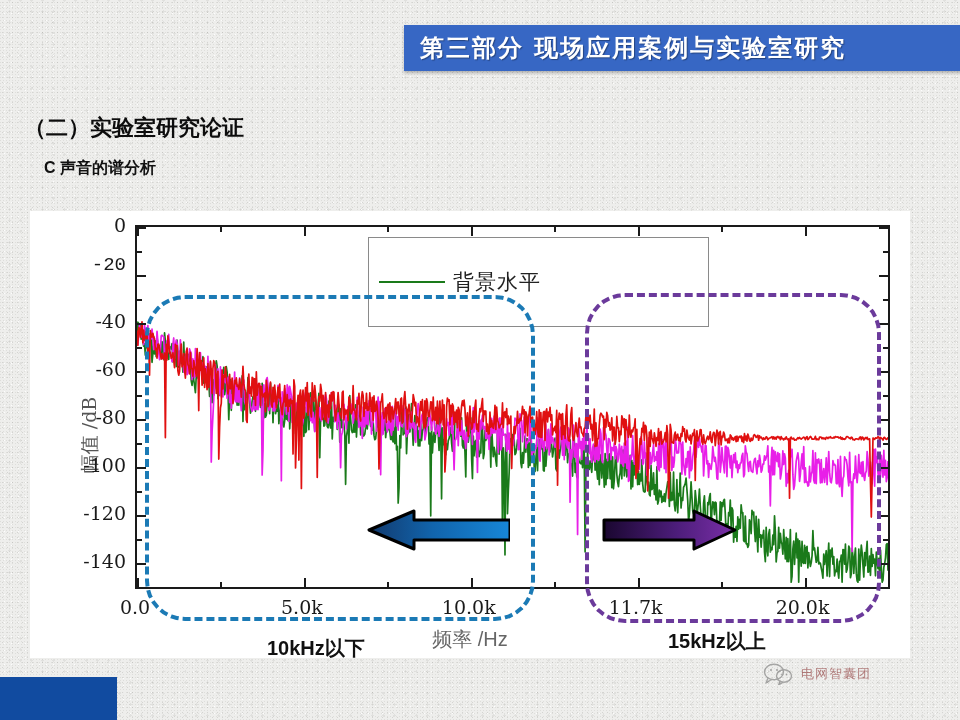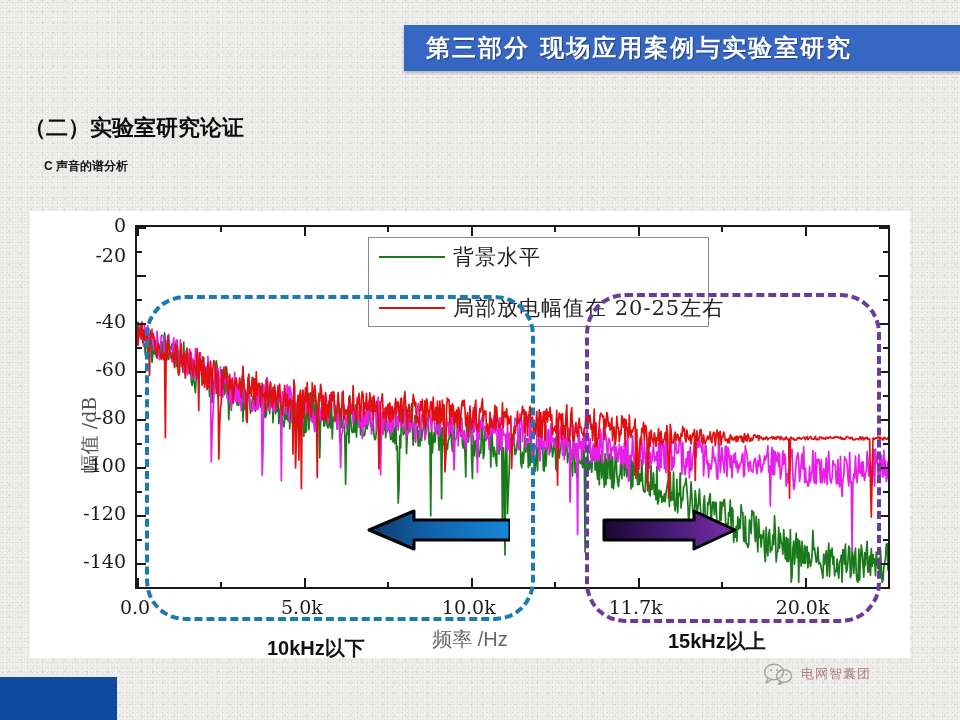--- a/index.html
+++ b/index.html
@@ -23,32 +23,32 @@
   
   #header-bar{
     position:absolute;left:404px;top:25px;width:566px;height:46px;
     background:#3767c4;
     box-shadow:0 2px 3px rgba(0,0,0,.25);
     display:flex;align-items:center;
   }
   #header-title{
     color:#ffffff;font-size:24px;font-weight:bold;
     font-family:"DejaVu Serif",serif;
-    letter-spacing:2px;padding-left:22px;white-space:nowrap;
+    letter-spacing:2px;padding-left:16px;white-space:nowrap;
     text-shadow:1px 1px 1px rgba(0,0,0,.35);
   }
   
   #section-title{
     position:absolute;left:24px;top:113px;
     font-size:22px;font-weight:bold;color:#0d0d0d;
     letter-spacing:0px;white-space:nowrap;
   }
   #sub-title{
     position:absolute;left:44px;top:158px;
-    font-size:12px;font-weight:bold;color:#111;white-space:nowrap;
+    font-size:16px;font-weight:bold;color:#111;white-space:nowrap;
   }
   
   #chart-panel{
     position:absolute;left:30px;top:211px;width:880px;height:447px;
     background:#ffffff;
   }
   
   #plot-frame{
     position:absolute;left:105px;top:14px;width:755px;height:364px;
     border:2px solid #1a1a1a;border-right-width:2px;
@@ -154,44 +154,40 @@
   <div id="plot-frame">
     <svg id="plot-svg" width="751" height="360" viewBox="0 0 751 360" preserveAspectRatio="none">
         <path d="M0.00 114.81 L0.83 95.22 L1.67 96.47 L2.50 100.90 L3.34 98.02 L4.17 112.10 L5.01 103.70 L5.84 113.11 L6.68 119.03 L7.51 117.00 L8.34 128.25 L9.18 105.08 L10.01 120.72 L10.85 117.04 L11.68 107.29 L12.52 107.92 L13.35 107.49 L14.19 110.64 L15.02 135.32 L15.85 126.73 L16.69 109.79 L17.52 126.94 L18.36 113.82 L19.19 129.72 L20.03 110.14 L20.86 117.32 L21.70 122.71 L22.53 118.67 L23.36 118.99 L24.20 128.47 L25.03 114.52 L25.87 121.00 L26.70 132.69 L27.54 105.93 L28.37 114.40 L29.21 129.66 L30.04 125.16 L30.87 126.67 L31.71 132.47 L32.54 122.33 L33.38 119.96 L34.21 121.96 L35.05 116.62 L35.88 134.89 L36.72 117.28 L37.55 132.18 L38.38 118.40 L39.22 139.54 L40.05 113.18 L40.89 126.37 L41.72 140.13 L42.56 124.14 L43.39 130.03 L44.23 136.32 L45.06 130.74 L45.89 145.12 L46.73 115.19 L47.56 137.21 L48.40 135.76 L49.23 127.24 L50.07 131.78 L50.90 130.10 L51.74 127.35 L52.57 133.85 L53.40 131.70 L54.24 153.80 L55.07 158.35 L55.91 144.31 L56.74 152.84 L57.58 158.70 L58.41 165.67 L59.25 149.04 L60.08 151.03 L60.91 135.17 L61.75 142.05 L62.58 133.72 L63.42 140.15 L64.25 138.53 L65.09 140.42 L65.92 129.70 L66.76 156.21 L67.59 156.15 L68.42 153.05 L69.26 139.91 L70.09 152.91 L70.93 157.26 L71.76 154.02 L72.60 169.48 L73.43 159.39 L74.27 141.85 L75.10 175.67 L75.93 152.69 L76.77 168.16 L77.60 159.24 L78.44 141.95 L79.27 133.73 L80.11 138.89 L80.94 171.74 L81.78 155.74 L82.61 168.41 L83.44 155.44 L84.28 156.46 L85.11 157.12 L85.95 147.30 L86.78 140.28 L87.62 167.62 L88.45 161.55 L89.29 139.64 L90.12 145.14 L90.95 162.73 L91.79 192.69 L92.62 166.92 L93.46 152.51 L94.29 183.30 L95.13 155.16 L95.96 161.62 L96.80 161.56 L97.63 157.77 L98.46 162.30 L99.30 164.92 L100.13 178.20 L100.97 165.93 L101.80 178.10 L102.64 156.59 L103.47 161.51 L104.31 174.82 L105.14 148.75 L105.97 194.39 L106.81 158.98 L107.64 182.77 L108.48 165.44 L109.31 172.38 L110.15 173.72 L110.98 150.58 L111.82 164.33 L112.65 175.16 L113.48 186.09 L114.32 183.14 L115.15 174.17 L115.99 169.62 L116.82 173.34 L117.66 151.82 L118.49 184.31 L119.33 168.97 L120.16 159.20 L120.99 166.42 L121.83 167.81 L122.66 171.85 L123.50 180.37 L124.33 178.71 L125.17 156.47 L126.00 173.21 L126.84 190.86 L127.67 176.61 L128.50 190.14 L129.34 188.01 L130.17 176.52 L131.01 170.98 L131.84 161.45 L132.68 186.73 L133.51 156.11 L134.35 175.53 L135.18 167.90 L136.01 195.76 L136.85 167.73 L137.68 163.00 L138.52 186.77 L139.35 182.29 L140.19 184.27 L141.02 163.59 L141.86 196.76 L142.69 186.76 L143.52 181.14 L144.36 176.51 L145.19 184.20 L146.03 198.14 L146.86 199.87 L147.70 193.30 L148.53 172.18 L149.37 192.28 L150.20 176.13 L151.03 193.65 L151.87 161.52 L152.70 201.83 L153.54 185.43 L154.37 169.28 L155.21 185.00 L156.04 199.49 L156.88 179.52 L157.71 185.88 L158.54 206.74 L159.38 195.56 L160.21 178.86 L161.05 177.39 L161.88 188.55 L162.72 198.96 L163.55 196.11 L164.39 186.44 L165.22 191.76 L166.05 183.52 L166.89 209.35 L167.72 179.99 L168.56 205.56 L169.39 203.77 L170.23 175.10 L171.06 176.78 L171.90 202.61 L172.73 179.15 L173.56 165.84 L174.40 178.35 L175.23 190.58 L176.07 164.87 L176.90 187.27 L177.74 204.26 L178.57 173.02 L179.41 187.03 L180.24 203.27 L181.07 179.21 L181.91 166.32 L182.74 230.68 L183.58 192.33 L184.41 193.15 L185.25 173.11 L186.08 180.42 L186.92 199.12 L187.75 198.32 L188.58 184.31 L189.42 190.06 L190.25 199.59 L191.09 200.84 L191.92 174.04 L192.76 197.61 L193.59 200.95 L194.43 169.14 L195.26 211.88 L196.09 190.31 L196.93 194.09 L197.76 188.17 L198.60 182.47 L199.43 189.98 L200.27 202.44 L201.10 181.77 L201.94 178.06 L202.77 215.27 L203.60 181.95 L204.44 199.71 L205.27 200.98 L206.11 192.87 L206.94 197.48 L207.78 206.58 L208.61 257.36 L209.45 209.39 L210.28 203.94 L211.11 192.36 L211.95 216.21 L212.78 168.49 L213.62 190.77 L214.45 202.96 L215.29 205.52 L216.12 205.26 L216.96 189.40 L217.79 205.27 L218.62 177.95 L219.46 210.04 L220.29 193.46 L221.13 190.52 L221.96 187.89 L222.80 182.51 L223.63 207.87 L224.47 201.50 L225.30 192.49 L226.13 209.07 L226.97 208.69 L227.80 207.19 L228.64 200.16 L229.47 189.40 L230.31 202.00 L231.14 185.98 L231.98 184.45 L232.81 191.47 L233.64 199.29 L234.48 195.86 L235.31 203.07 L236.15 194.73 L236.98 208.15 L237.82 212.75 L238.65 211.76 L239.49 203.23 L240.32 191.49 L241.15 200.02 L241.99 179.24 L242.82 198.50 L243.66 194.36 L244.49 208.40 L245.33 201.78 L246.16 191.47 L247.00 202.87 L247.83 188.83 L248.66 210.55 L249.50 201.13 L250.33 202.11 L251.17 198.12 L252.00 202.77 L252.84 204.31 L253.67 212.33 L254.51 199.12 L255.34 212.91 L256.17 214.96 L257.01 201.12 L257.84 216.60 L258.68 185.59 L259.51 222.91 L260.35 219.37 L261.18 276.06 L262.02 260.52 L262.85 208.57 L263.68 220.87 L264.52 186.34 L265.35 183.52 L266.19 207.90 L267.02 206.62 L267.86 206.00 L268.69 179.90 L269.53 226.60 L270.36 205.88 L271.19 191.34 L272.03 187.44 L272.86 205.03 L273.70 195.17 L274.53 176.52 L275.37 200.78 L276.20 218.33 L277.04 200.12 L277.87 188.60 L278.70 192.80 L279.54 201.79 L280.37 199.47 L281.21 218.90 L282.04 203.93 L282.88 219.03 L283.71 196.83 L284.55 213.58 L285.38 204.13 L286.21 202.02 L287.05 185.94 L287.88 200.96 L288.72 205.56 L289.55 193.80 L290.39 190.89 L291.22 190.79 L292.06 217.03 L292.89 206.07 L293.72 288.80 L294.56 199.80 L295.39 225.92 L296.23 211.94 L297.06 205.38 L297.90 215.43 L298.73 205.03 L299.57 196.47 L300.40 205.85 L301.23 207.23 L302.07 223.52 L302.90 189.96 L303.74 202.53 L304.57 271.85 L305.41 200.84 L306.24 217.65 L307.08 212.99 L307.91 228.61 L308.74 227.90 L309.58 216.87 L310.41 222.69 L311.25 213.66 L312.08 211.55 L312.92 206.20 L313.75 200.50 L314.59 216.08 L315.42 224.13 L316.25 204.58 L317.09 217.13 L317.92 191.19 L318.76 189.28 L319.59 192.52 L320.43 198.04 L321.26 197.05 L322.10 196.45 L322.93 198.51 L323.76 209.19 L324.60 190.85 L325.43 218.20 L326.27 220.96 L327.10 212.98 L327.94 224.47 L328.77 249.97 L329.61 198.10 L330.44 196.14 L331.27 215.06 L332.11 208.37 L332.94 198.85 L333.78 190.91 L334.61 231.54 L335.45 251.54 L336.28 209.15 L337.12 228.80 L337.95 215.09 L338.78 213.50 L339.62 230.10 L340.45 223.78 L341.29 213.60 L342.12 229.69 L342.96 224.28 L343.79 225.97 L344.63 192.25 L345.46 198.82 L346.29 231.59 L347.13 226.81 L347.96 203.26 L348.80 213.40 L349.63 210.61 L350.47 207.91 L351.30 210.73 L352.14 214.79 L352.97 208.52 L353.80 240.19 L354.64 196.86 L355.47 216.89 L356.31 229.69 L357.14 220.36 L357.98 225.40 L358.81 233.26 L359.65 239.13 L360.48 204.07 L361.31 205.63 L362.15 227.21 L362.98 199.98 L363.82 203.95 L364.65 202.05 L365.49 307.34 L366.32 220.77 L367.16 240.60 L367.99 327.80 L368.82 207.24 L369.66 215.30 L370.49 286.67 L371.33 263.87 L372.16 245.34 L373.00 216.23 L373.83 211.66 L374.67 214.13 L375.50 207.69 L376.33 209.77 L377.17 213.48 L378.00 227.63 L378.84 225.99 L379.67 220.88 L380.51 212.95 L381.34 215.37 L382.18 221.76 L383.01 201.28 L383.84 235.82 L384.68 240.69 L385.51 225.68 L386.35 236.19 L387.18 223.16 L388.02 209.20 L388.85 225.31 L389.69 211.87 L390.52 212.12 L391.35 240.39 L392.19 216.21 L393.02 238.56 L393.86 204.99 L394.69 224.65 L395.53 224.29 L396.36 216.93 L397.20 239.68 L398.03 244.43 L398.86 232.11 L399.70 220.80 L400.53 243.77 L401.37 212.33 L402.20 218.08 L403.04 212.45 L403.87 222.46 L404.71 216.01 L405.54 213.54 L406.37 243.29 L407.21 244.04 L408.04 220.08 L408.88 239.11 L409.71 226.46 L410.55 216.83 L411.38 202.82 L412.22 218.59 L413.05 224.96 L413.88 210.86 L414.72 218.78 L415.55 229.88 L416.39 223.85 L417.22 217.15 L418.06 211.12 L418.89 241.70 L419.73 243.80 L420.56 221.96 L421.39 206.71 L422.23 231.08 L423.06 224.42 L423.90 219.52 L424.73 211.40 L425.57 216.93 L426.40 226.67 L427.24 226.17 L428.07 228.11 L428.90 213.03 L429.74 213.48 L430.57 235.76 L431.41 227.20 L432.24 229.23 L433.08 212.78 L433.91 238.26 L434.75 236.76 L435.58 249.09 L436.41 214.25 L437.25 211.27 L438.08 245.51 L438.92 236.33 L439.75 249.44 L440.59 251.07 L441.42 229.97 L442.26 235.75 L443.09 235.62 L443.92 236.91 L444.76 227.77 L445.59 240.70 L446.43 217.94 L447.26 227.08 L448.10 324.79 L448.93 236.19 L449.77 248.11 L450.60 224.41 L451.43 241.02 L452.27 242.40 L453.10 233.92 L453.94 238.98 L454.77 245.27 L455.61 228.60 L456.44 232.68 L457.28 218.89 L458.11 243.14 L458.94 218.66 L459.78 243.24 L460.61 252.17 L461.45 232.38 L462.28 257.71 L463.12 234.80 L463.95 227.50 L464.79 251.06 L465.62 233.38 L466.45 240.87 L467.29 260.26 L468.12 226.67 L468.96 257.81 L469.79 232.45 L470.63 251.45 L471.46 228.24 L472.30 226.95 L473.13 251.78 L473.96 225.57 L474.80 260.66 L475.63 229.86 L476.47 261.78 L477.30 252.97 L478.14 234.88 L478.97 224.92 L479.81 247.29 L480.64 255.11 L481.47 259.62 L482.31 249.78 L483.14 246.28 L483.98 228.82 L484.81 251.81 L485.65 223.30 L486.48 223.19 L487.32 248.94 L488.15 239.65 L488.98 227.82 L489.82 250.00 L490.65 239.49 L491.49 248.65 L492.32 237.92 L493.16 228.38 L493.99 261.91 L494.83 233.31 L495.66 259.80 L496.49 235.60 L497.33 247.88 L498.16 239.93 L499.00 229.43 L499.83 239.96 L500.67 257.61 L501.50 244.01 L502.34 257.51 L503.17 247.15 L504.00 254.02 L504.84 232.84 L505.67 256.76 L506.51 264.06 L507.34 265.04 L508.18 264.72 L509.01 231.44 L509.85 252.97 L510.68 258.74 L511.51 255.03 L512.35 267.51 L513.18 268.95 L514.02 238.33 L514.85 262.65 L515.69 261.02 L516.52 245.73 L517.36 267.47 L518.19 257.83 L519.02 272.99 L519.86 239.88 L520.69 277.04 L521.53 274.11 L522.36 263.02 L523.20 269.73 L524.03 264.14 L524.87 275.41 L525.70 269.47 L526.53 274.07 L527.37 266.82 L528.20 274.72 L529.04 265.97 L529.87 260.53 L530.71 254.89 L531.54 254.49 L532.38 279.42 L533.21 245.59 L534.04 273.61 L534.88 265.57 L535.71 273.03 L536.55 245.19 L537.38 277.35 L538.22 283.84 L539.05 275.95 L539.89 252.62 L540.72 285.83 L541.55 266.48 L542.39 268.80 L543.22 246.02 L544.06 281.03 L544.89 271.05 L545.73 273.36 L546.56 260.46 L547.40 258.61 L548.23 256.52 L549.06 251.08 L549.90 262.35 L550.73 273.45 L551.57 294.93 L552.40 286.95 L553.24 272.27 L554.07 254.89 L554.91 269.46 L555.74 283.84 L556.57 286.83 L557.41 285.57 L558.24 263.48 L559.08 272.41 L559.91 288.36 L560.75 281.89 L561.58 274.46 L562.42 262.14 L563.25 278.54 L564.08 290.11 L564.92 288.09 L565.75 304.17 L566.59 276.07 L567.42 268.91 L568.26 286.43 L569.09 300.98 L569.93 305.67 L570.76 275.65 L571.59 277.68 L572.43 270.10 L573.26 266.50 L574.10 301.05 L574.93 283.59 L575.77 274.76 L576.60 275.58 L577.44 287.75 L578.27 275.18 L579.10 275.97 L579.94 296.31 L580.77 294.20 L581.61 301.53 L582.44 296.61 L583.28 274.91 L584.11 293.40 L584.95 275.58 L585.78 279.54 L586.61 273.51 L587.45 272.37 L588.28 286.40 L589.12 306.00 L589.95 296.97 L590.79 303.33 L591.62 285.58 L592.46 288.76 L593.29 272.99 L594.12 299.50 L594.96 280.84 L595.79 283.18 L596.63 315.21 L597.46 302.54 L598.30 310.17 L599.13 299.23 L599.97 314.51 L600.80 289.85 L601.63 302.13 L602.47 292.40 L603.30 301.19 L604.14 277.88 L604.97 286.00 L605.81 285.65 L606.64 313.71 L607.48 314.58 L608.31 289.06 L609.14 316.79 L609.98 316.51 L610.81 320.31 L611.65 318.21 L612.48 292.74 L613.32 296.19 L614.15 306.56 L614.99 283.37 L615.82 287.44 L616.65 285.01 L617.49 301.45 L618.32 314.55 L619.16 289.26 L619.99 307.70 L620.83 324.87 L621.66 292.36 L622.50 310.11 L623.33 307.83 L624.16 320.08 L625.00 308.01 L625.83 310.83 L626.67 303.45 L627.50 325.18 L628.34 334.73 L629.17 300.33 L630.01 321.85 L630.84 328.83 L631.67 307.25 L632.51 302.54 L633.34 325.15 L634.18 320.70 L635.01 322.81 L635.85 308.06 L636.68 317.77 L637.52 288.74 L638.35 304.74 L639.18 334.88 L640.02 325.61 L640.85 324.46 L641.69 300.24 L642.52 321.15 L643.36 306.36 L644.19 314.96 L645.03 317.32 L645.86 327.10 L646.69 302.70 L647.53 318.49 L648.36 332.00 L649.20 310.46 L650.03 334.64 L650.87 311.70 L651.70 334.67 L652.54 327.17 L653.37 302.71 L654.20 355.20 L655.04 349.27 L655.87 322.14 L656.71 314.11 L657.54 337.51 L658.38 320.52 L659.21 306.21 L660.05 330.95 L660.88 312.15 L661.71 355.20 L662.55 313.77 L663.38 325.62 L664.22 339.10 L665.05 314.47 L665.89 335.43 L666.72 336.31 L667.56 318.24 L668.39 336.50 L669.22 320.43 L670.06 319.45 L670.89 340.99 L671.73 325.55 L672.56 332.87 L673.40 339.35 L674.23 335.63 L675.07 328.54 L675.90 303.59 L676.73 322.93 L677.57 321.11 L678.40 328.42 L679.24 335.28 L680.07 333.45 L680.91 320.24 L681.74 336.98 L682.58 335.40 L683.41 336.46 L684.24 341.06 L685.08 345.03 L685.91 351.25 L686.75 327.05 L687.58 337.38 L688.42 330.58 L689.25 323.72 L690.09 349.04 L690.92 330.91 L691.75 315.99 L692.59 349.53 L693.42 323.05 L694.26 329.58 L695.09 320.99 L695.93 337.22 L696.76 329.61 L697.60 348.95 L698.43 343.38 L699.26 344.65 L700.10 332.05 L700.93 344.66 L701.77 351.13 L702.60 334.40 L703.44 334.20 L704.27 328.20 L705.11 355.20 L705.94 322.59 L706.77 322.74 L707.61 337.20 L708.44 317.13 L709.28 345.13 L710.11 342.55 L710.95 334.70 L711.78 318.99 L712.62 321.26 L713.45 350.70 L714.28 347.12 L715.12 321.35 L715.95 329.76 L716.79 346.42 L717.62 329.84 L718.46 321.08 L719.29 346.63 L720.13 353.87 L720.96 355.20 L721.79 322.04 L722.63 353.15 L723.46 331.27 L724.30 318.19 L725.13 325.61 L725.97 338.42 L726.80 350.04 L727.64 325.54 L728.47 338.66 L729.30 324.47 L730.14 314.46 L730.97 345.27 L731.81 344.63 L732.64 329.04 L733.48 348.34 L734.31 321.58 L735.15 339.46 L735.98 327.48 L736.81 336.15 L737.65 332.14 L738.48 348.82 L739.32 325.10 L740.15 334.18 L740.99 341.74 L741.82 331.46 L742.66 348.04 L743.49 323.12 L744.32 340.47 L745.16 355.20 L745.99 352.95 L746.83 340.21 L747.66 336.51 L748.50 330.87 L749.33 317.53 L750.17 316.65 L751.00 343.80 " fill="none" stroke="#1a7a1a" stroke-width="1.7" stroke-linejoin="round"></path>
         <path d="M0.00 105.57 L0.83 117.59 L1.67 109.33 L2.50 97.52 L3.34 104.82 L4.17 108.56 L5.01 110.04 L5.84 110.80 L6.68 117.59 L7.51 96.76 L8.34 113.13 L9.18 101.34 L10.01 106.18 L10.85 98.58 L11.68 117.15 L12.52 106.88 L13.35 108.15 L14.19 111.83 L15.02 102.15 L15.85 111.89 L16.69 122.53 L17.52 122.01 L18.36 117.21 L19.19 122.24 L20.03 104.26 L20.86 115.05 L21.70 125.05 L22.53 132.69 L23.36 123.93 L24.20 108.94 L25.03 108.25 L25.87 109.06 L26.70 109.76 L27.54 132.47 L28.37 125.30 L29.21 119.42 L30.04 113.51 L30.87 115.08 L31.71 107.24 L32.54 120.39 L33.38 128.96 L34.21 129.10 L35.05 134.75 L35.88 117.76 L36.72 110.98 L37.55 131.54 L38.38 118.91 L39.22 113.02 L40.05 116.70 L40.89 124.35 L41.72 138.16 L42.56 138.24 L43.39 112.83 L44.23 126.47 L45.06 132.13 L45.89 130.95 L46.73 144.74 L47.56 145.57 L48.40 129.91 L49.23 127.05 L50.07 147.73 L50.90 146.04 L51.74 132.26 L52.57 121.97 L53.40 124.40 L54.24 126.39 L55.07 152.74 L55.91 131.80 L56.74 147.40 L57.58 150.73 L58.41 121.72 L59.25 130.33 L60.08 135.84 L60.91 139.43 L61.75 153.26 L62.58 127.60 L63.42 125.66 L64.25 142.14 L65.09 152.77 L65.92 135.73 L66.76 137.41 L67.59 152.59 L68.42 139.36 L69.26 144.08 L70.09 157.90 L70.93 129.29 L71.76 151.79 L72.60 155.48 L73.43 135.10 L74.27 235.07 L75.10 204.89 L75.93 188.66 L76.77 172.06 L77.60 147.85 L78.44 137.83 L79.27 161.45 L80.11 150.83 L80.94 141.85 L81.78 168.75 L82.61 163.10 L83.44 139.97 L84.28 169.93 L85.11 143.12 L85.95 169.87 L86.78 147.92 L87.62 151.50 L88.45 155.60 L89.29 149.34 L90.12 171.32 L90.95 151.58 L91.79 149.55 L92.62 175.58 L93.46 160.32 L94.29 181.26 L95.13 167.94 L95.96 175.38 L96.80 171.91 L97.63 144.98 L98.46 174.78 L99.30 155.31 L100.13 174.91 L100.97 159.99 L101.80 175.23 L102.64 150.74 L103.47 172.42 L104.31 183.72 L105.14 159.83 L105.97 159.93 L106.81 153.14 L107.64 174.48 L108.48 177.28 L109.31 172.04 L110.15 177.64 L110.98 160.51 L111.82 165.64 L112.65 170.06 L113.48 178.92 L114.32 182.04 L115.15 184.21 L115.99 180.96 L116.82 171.52 L117.66 183.31 L118.49 157.25 L119.33 182.32 L120.16 157.21 L120.99 182.66 L121.83 171.51 L122.66 160.28 L123.50 176.08 L124.33 158.57 L125.17 248.09 L126.00 223.58 L126.84 157.79 L127.67 169.42 L128.50 174.28 L129.34 152.35 L130.17 150.59 L131.01 158.04 L131.84 183.35 L132.68 180.24 L133.51 180.44 L134.35 171.94 L135.18 163.25 L136.01 184.05 L136.85 162.46 L137.68 183.98 L138.52 179.95 L139.35 169.91 L140.19 176.68 L141.02 158.37 L141.86 166.39 L142.69 174.41 L143.52 170.81 L144.36 253.67 L145.19 164.73 L146.03 190.04 L146.86 170.00 L147.70 161.58 L148.53 167.71 L149.37 187.13 L150.20 157.88 L151.03 161.20 L151.87 194.48 L152.70 159.42 L153.54 163.66 L154.37 168.68 L155.21 195.58 L156.04 179.82 L156.88 159.34 L157.71 184.50 L158.54 180.85 L159.38 176.08 L160.21 183.88 L161.05 182.07 L161.88 179.06 L162.72 185.45 L163.55 200.93 L164.39 180.80 L165.22 198.30 L166.05 194.62 L166.89 178.78 L167.72 169.60 L168.56 165.55 L169.39 184.81 L170.23 178.90 L171.06 171.87 L171.90 170.49 L172.73 180.20 L173.56 193.65 L174.40 170.37 L175.23 195.78 L176.07 185.35 L176.90 193.07 L177.74 204.66 L178.57 191.64 L179.41 183.89 L180.24 182.02 L181.07 193.44 L181.91 187.50 L182.74 180.57 L183.58 190.47 L184.41 193.92 L185.25 168.55 L186.08 189.88 L186.92 179.51 L187.75 171.32 L188.58 167.43 L189.42 171.32 L190.25 180.27 L191.09 196.04 L191.92 189.45 L192.76 174.71 L193.59 178.82 L194.43 165.89 L195.26 165.53 L196.09 170.16 L196.93 172.82 L197.76 194.80 L198.60 178.25 L199.43 190.45 L200.27 201.77 L201.10 185.83 L201.94 193.81 L202.77 194.61 L203.60 240.65 L204.44 208.74 L205.27 205.45 L206.11 200.89 L206.94 177.27 L207.78 187.58 L208.61 191.82 L209.45 202.03 L210.28 187.61 L211.11 179.29 L211.95 179.36 L212.78 177.08 L213.62 178.04 L214.45 183.66 L215.29 176.61 L216.12 196.19 L216.96 190.02 L217.79 181.86 L218.62 185.59 L219.46 188.86 L220.29 170.30 L221.13 191.24 L221.96 200.32 L222.80 199.16 L223.63 190.13 L224.47 193.93 L225.30 211.52 L226.13 180.02 L226.97 199.05 L227.80 199.92 L228.64 184.06 L229.47 196.98 L230.31 176.83 L231.14 197.79 L231.98 173.75 L232.81 182.02 L233.64 181.85 L234.48 207.06 L235.31 196.73 L236.15 194.90 L236.98 171.84 L237.82 182.77 L238.65 182.67 L239.49 204.23 L240.32 181.93 L241.15 170.02 L241.99 191.35 L242.82 174.50 L243.66 247.74 L244.49 192.85 L245.33 185.49 L246.16 207.26 L247.00 193.99 L247.83 181.68 L248.66 192.44 L249.50 199.09 L250.33 204.92 L251.17 194.28 L252.00 200.80 L252.84 178.61 L253.67 204.14 L254.51 208.14 L255.34 179.31 L256.17 203.09 L257.01 187.22 L257.84 182.16 L258.68 179.98 L259.51 198.97 L260.35 189.79 L261.18 203.27 L262.02 178.76 L262.85 192.39 L263.68 198.05 L264.52 199.19 L265.35 199.91 L266.19 178.55 L267.02 182.62 L267.86 182.28 L268.69 205.02 L269.53 209.72 L270.36 193.11 L271.19 206.75 L272.03 198.22 L272.86 188.21 L273.70 201.56 L274.53 185.12 L275.37 197.80 L276.20 200.84 L277.04 195.88 L277.87 212.12 L278.70 215.29 L279.54 194.64 L280.37 182.01 L281.21 176.66 L282.04 183.11 L282.88 211.18 L283.71 199.35 L284.55 189.61 L285.38 186.89 L286.21 196.22 L287.05 197.95 L287.88 212.93 L288.72 208.53 L289.55 203.56 L290.39 198.04 L291.22 198.34 L292.06 183.30 L292.89 187.62 L293.72 194.08 L294.56 203.26 L295.39 190.90 L296.23 191.34 L297.06 193.19 L297.90 202.82 L298.73 207.04 L299.57 204.71 L300.40 197.49 L301.23 197.93 L302.07 209.35 L302.90 204.06 L303.74 191.47 L304.57 188.62 L305.41 191.05 L306.24 187.48 L307.08 209.58 L307.91 206.97 L308.74 212.94 L309.58 191.67 L310.41 198.45 L311.25 195.59 L312.08 208.30 L312.92 186.01 L313.75 180.45 L314.59 206.12 L315.42 185.54 L316.25 213.60 L317.09 242.84 L317.92 213.39 L318.76 212.53 L319.59 208.30 L320.43 196.48 L321.26 218.72 L322.10 194.80 L322.93 199.38 L323.76 208.26 L324.60 193.64 L325.43 207.30 L326.27 212.20 L327.10 203.40 L327.94 213.86 L328.77 221.57 L329.61 205.28 L330.44 214.68 L331.27 204.74 L332.11 207.69 L332.94 189.27 L333.78 196.43 L334.61 199.74 L335.45 217.35 L336.28 180.65 L337.12 205.04 L337.95 191.20 L338.78 184.45 L339.62 208.38 L340.45 245.50 L341.29 197.03 L342.12 212.11 L342.96 193.44 L343.79 202.67 L344.63 195.31 L345.46 187.98 L346.29 201.97 L347.13 200.77 L347.96 199.41 L348.80 211.37 L349.63 211.34 L350.47 205.25 L351.30 204.43 L352.14 222.38 L352.97 201.81 L353.80 208.73 L354.64 191.23 L355.47 206.13 L356.31 205.81 L357.14 189.04 L357.98 206.02 L358.81 199.66 L359.65 193.41 L360.48 214.12 L361.31 225.63 L362.15 191.80 L362.98 190.95 L363.82 222.94 L364.65 219.68 L365.49 196.55 L366.32 208.10 L367.16 207.26 L367.99 207.50 L368.82 214.33 L369.66 224.15 L370.49 196.48 L371.33 222.29 L372.16 206.09 L373.00 226.23 L373.83 216.42 L374.67 217.04 L375.50 212.94 L376.33 218.28 L377.17 208.66 L378.00 191.01 L378.84 192.80 L379.67 192.34 L380.51 197.13 L381.34 222.65 L382.18 222.21 L383.01 186.79 L383.84 192.30 L384.68 193.72 L385.51 214.80 L386.35 203.47 L387.18 190.07 L388.02 196.09 L388.85 221.09 L389.69 215.33 L390.52 216.01 L391.35 212.73 L392.19 213.84 L393.02 187.95 L393.86 198.81 L394.69 229.34 L395.53 225.56 L396.36 224.47 L397.20 225.24 L398.03 218.69 L398.86 221.69 L399.70 214.07 L400.53 190.81 L401.37 196.32 L402.20 230.10 L403.04 234.12 L403.87 210.78 L404.71 196.87 L405.54 220.52 L406.37 215.03 L407.21 224.09 L408.04 193.47 L408.88 198.59 L409.71 221.75 L410.55 217.52 L411.38 202.25 L412.22 227.90 L413.05 217.50 L413.88 196.92 L414.72 216.10 L415.55 210.56 L416.39 212.93 L417.22 216.05 L418.06 220.28 L418.89 220.01 L419.73 199.59 L420.56 220.81 L421.39 192.93 L422.23 221.68 L423.06 207.30 L423.90 200.00 L424.73 210.89 L425.57 228.30 L426.40 198.79 L427.24 232.71 L428.07 203.93 L428.90 210.31 L429.74 217.66 L430.57 220.92 L431.41 200.79 L432.24 202.67 L433.08 275.16 L433.91 222.96 L434.75 231.63 L435.58 218.40 L436.41 198.20 L437.25 229.82 L438.08 230.31 L438.92 216.52 L439.75 216.95 L440.59 307.52 L441.42 196.45 L442.26 209.19 L443.09 221.39 L443.92 214.65 L444.76 232.50 L445.59 211.70 L446.43 222.64 L447.26 202.47 L448.10 220.68 L448.93 223.05 L449.77 198.81 L450.60 211.05 L451.43 207.96 L452.27 226.56 L453.10 211.74 L453.94 231.16 L454.77 235.09 L455.61 220.98 L456.44 217.12 L457.28 233.81 L458.11 234.93 L458.94 210.82 L459.78 232.32 L460.61 214.90 L461.45 233.48 L462.28 230.36 L463.12 201.99 L463.95 206.99 L464.79 232.80 L465.62 235.53 L466.45 200.70 L467.29 199.28 L468.12 205.16 L468.96 208.54 L469.79 221.35 L470.63 233.62 L471.46 211.53 L472.30 211.92 L473.13 215.67 L473.96 232.69 L474.80 220.47 L475.63 220.86 L476.47 223.68 L477.30 216.09 L478.14 231.81 L478.97 219.51 L479.81 222.67 L480.64 234.98 L481.47 231.65 L482.31 217.02 L483.14 222.57 L483.98 236.53 L484.81 219.30 L485.65 237.37 L486.48 239.36 L487.32 216.03 L488.15 235.63 L488.98 214.02 L489.82 241.29 L490.65 200.28 L491.49 254.29 L492.32 252.86 L493.16 228.75 L493.99 232.61 L494.83 228.65 L495.66 208.68 L496.49 226.59 L497.33 237.24 L498.16 236.07 L499.00 213.35 L499.83 229.81 L500.67 234.11 L501.50 239.51 L502.34 242.20 L503.17 229.24 L504.00 209.77 L504.84 213.77 L505.67 237.52 L506.51 235.97 L507.34 214.77 L508.18 230.87 L509.01 226.20 L509.85 248.27 L510.68 231.78 L511.51 210.73 L512.35 241.33 L513.18 225.65 L514.02 236.98 L514.85 234.63 L515.69 224.76 L516.52 217.31 L517.36 234.38 L518.19 229.89 L519.02 233.11 L519.86 224.86 L520.69 242.46 L521.53 216.92 L522.36 243.90 L523.20 208.57 L524.03 240.34 L524.87 215.86 L525.70 212.70 L526.53 221.52 L527.37 241.62 L528.20 215.83 L529.04 245.74 L529.87 214.16 L530.71 228.73 L531.54 228.55 L532.38 227.73 L533.21 216.56 L534.04 205.61 L534.88 243.52 L535.71 230.05 L536.55 240.23 L537.38 233.52 L538.22 211.94 L539.05 217.53 L539.89 226.26 L540.72 224.66 L541.55 225.74 L542.39 210.61 L543.22 214.62 L544.06 217.79 L544.89 247.12 L545.73 215.01 L546.56 235.60 L547.40 242.55 L548.23 248.01 L549.06 231.64 L549.90 240.20 L550.73 224.81 L551.57 224.43 L552.40 250.88 L553.24 219.95 L554.07 243.65 L554.91 241.62 L555.74 229.64 L556.57 224.52 L557.41 213.95 L558.24 229.61 L559.08 230.10 L559.91 217.84 L560.75 213.48 L561.58 220.37 L562.42 211.65 L563.25 218.10 L564.08 219.62 L564.92 225.01 L565.75 217.07 L566.59 248.90 L567.42 233.86 L568.26 218.05 L569.09 218.80 L569.93 236.96 L570.76 233.90 L571.59 250.34 L572.43 236.63 L573.26 241.07 L574.10 242.32 L574.93 235.39 L575.77 219.62 L576.60 227.32 L577.44 234.33 L578.27 230.28 L579.10 237.61 L579.94 251.57 L580.77 252.21 L581.61 215.44 L582.44 218.92 L583.28 245.30 L584.11 235.89 L584.95 220.51 L585.78 232.53 L586.61 238.06 L587.45 245.90 L588.28 219.24 L589.12 219.14 L589.95 249.73 L590.79 220.33 L591.62 223.11 L592.46 231.40 L593.29 240.86 L594.12 228.53 L594.96 250.59 L595.79 237.52 L596.63 227.49 L597.46 235.74 L598.30 225.90 L599.13 240.64 L599.97 234.16 L600.80 245.62 L601.63 237.87 L602.47 241.40 L603.30 236.03 L604.14 235.91 L604.97 228.70 L605.81 226.29 L606.64 249.84 L607.48 247.41 L608.31 218.75 L609.14 225.04 L609.98 226.91 L610.81 236.62 L611.65 244.42 L612.48 235.27 L613.32 234.37 L614.15 243.89 L614.99 244.67 L615.82 245.24 L616.65 236.60 L617.49 232.38 L618.32 231.28 L619.16 240.67 L619.99 246.81 L620.83 233.88 L621.66 239.71 L622.50 228.20 L623.33 233.68 L624.16 245.23 L625.00 243.18 L625.83 237.21 L626.67 237.24 L627.50 228.87 L628.34 233.14 L629.17 230.71 L630.01 227.45 L630.84 218.73 L631.67 245.07 L632.51 239.11 L633.34 278.88 L634.18 233.65 L635.01 220.45 L635.85 247.85 L636.68 223.33 L637.52 247.63 L638.35 224.96 L639.18 231.93 L640.02 234.53 L640.85 225.57 L641.69 239.74 L642.52 226.93 L643.36 252.00 L644.19 247.16 L645.03 239.24 L645.86 223.88 L646.69 237.53 L647.53 226.90 L648.36 231.27 L649.20 259.29 L650.03 246.63 L650.87 256.00 L651.70 243.11 L652.54 243.22 L653.37 229.85 L654.20 229.62 L655.04 222.22 L655.87 247.41 L656.71 262.33 L657.54 258.55 L658.38 246.56 L659.21 234.05 L660.05 229.86 L660.88 225.92 L661.71 233.49 L662.55 254.31 L663.38 247.41 L664.22 235.55 L665.05 226.79 L665.89 241.85 L666.72 219.66 L667.56 255.59 L668.39 240.83 L669.22 255.10 L670.06 254.70 L670.89 259.12 L671.73 258.20 L672.56 239.28 L673.40 254.86 L674.23 247.26 L675.07 244.41 L675.90 223.50 L676.73 252.93 L677.57 256.03 L678.40 225.73 L679.24 256.71 L680.07 232.67 L680.91 235.94 L681.74 231.96 L682.58 237.55 L683.41 255.98 L684.24 232.52 L685.08 255.69 L685.91 247.99 L686.75 241.53 L687.58 255.33 L688.42 246.69 L689.25 230.91 L690.09 257.63 L690.92 241.48 L691.75 224.59 L692.59 245.14 L693.42 254.57 L694.26 255.77 L695.09 250.12 L695.93 233.69 L696.76 238.00 L697.60 237.35 L698.43 238.78 L699.26 256.21 L700.10 256.83 L700.93 232.55 L701.77 255.42 L702.60 259.74 L703.44 229.24 L704.27 255.60 L705.11 269.46 L705.94 251.42 L706.77 249.30 L707.61 229.79 L708.44 232.67 L709.28 232.57 L710.11 237.99 L710.95 250.72 L711.78 258.82 L712.62 225.40 L713.45 255.63 L714.28 254.80 L715.12 324.47 L715.95 255.11 L716.79 246.80 L717.62 251.47 L718.46 229.03 L719.29 245.98 L720.13 255.76 L720.96 244.62 L721.79 227.62 L722.63 245.29 L723.46 246.52 L724.30 235.31 L725.13 249.43 L725.97 234.55 L726.80 248.96 L727.64 253.37 L728.47 246.07 L729.30 244.08 L730.14 224.70 L730.97 232.03 L731.81 249.13 L732.64 242.44 L733.48 235.18 L734.31 242.91 L735.15 256.81 L735.98 242.18 L736.81 222.42 L737.65 259.17 L738.48 222.20 L739.32 235.65 L740.15 229.91 L740.99 246.45 L741.82 251.84 L742.66 232.56 L743.49 250.06 L744.32 228.30 L745.16 239.12 L745.99 250.12 L746.83 223.29 L747.66 248.00 L748.50 233.45 L749.33 254.64 L750.17 250.58 L751.00 233.96 " fill="none" stroke="#e81fe8" stroke-width="1.7" stroke-linejoin="round"></path>
         <path d="M0.00 103.54 L0.83 118.36 L1.67 100.59 L2.50 101.34 L3.34 110.18 L4.17 103.57 L5.01 94.77 L5.84 115.70 L6.68 103.20 L7.51 112.52 L8.34 113.85 L9.18 104.80 L10.01 107.48 L10.85 124.77 L11.68 114.06 L12.52 148.20 L13.35 103.69 L14.19 108.16 L15.02 110.19 L15.85 106.30 L16.69 109.97 L17.52 111.77 L18.36 122.84 L19.19 121.36 L20.03 131.12 L20.86 117.36 L21.70 117.03 L22.53 121.70 L23.36 126.56 L24.20 132.18 L25.03 126.70 L25.87 131.65 L26.70 131.50 L27.54 126.20 L28.37 210.56 L29.21 117.45 L30.04 132.90 L30.87 108.96 L31.71 115.65 L32.54 126.34 L33.38 125.46 L34.21 131.39 L35.05 129.80 L35.88 125.94 L36.72 133.50 L37.55 140.72 L38.38 117.32 L39.22 120.11 L40.05 118.59 L40.89 143.84 L41.72 148.18 L42.56 144.64 L43.39 129.07 L44.23 117.10 L45.06 139.79 L45.89 135.96 L46.73 126.64 L47.56 142.77 L48.40 151.15 L49.23 124.73 L50.07 121.20 L50.90 137.41 L51.74 139.53 L52.57 147.00 L53.40 125.30 L54.24 140.95 L55.07 142.19 L55.91 149.09 L56.74 133.68 L57.58 138.76 L58.41 143.04 L59.25 149.13 L60.08 121.56 L60.91 134.83 L61.75 183.58 L62.58 125.69 L63.42 143.28 L64.25 133.49 L65.09 158.25 L65.92 142.92 L66.76 130.83 L67.59 160.40 L68.42 141.75 L69.26 151.84 L70.09 162.75 L70.93 136.61 L71.76 160.51 L72.60 148.47 L73.43 134.19 L74.27 144.90 L75.10 166.37 L75.93 141.45 L76.77 133.69 L77.60 136.09 L78.44 142.54 L79.27 166.44 L80.11 148.07 L80.94 144.30 L81.78 232.08 L82.61 200.32 L83.44 180.77 L84.28 176.35 L85.11 143.12 L85.95 162.00 L86.78 148.45 L87.62 150.22 L88.45 139.81 L89.29 150.54 L90.12 157.54 L90.95 167.01 L91.79 161.34 L92.62 147.37 L93.46 161.80 L94.29 160.50 L95.13 150.98 L95.96 176.56 L96.80 166.51 L97.63 153.45 L98.46 156.71 L99.30 150.80 L100.13 159.30 L100.97 158.44 L101.80 162.33 L102.64 151.77 L103.47 157.82 L104.31 170.26 L105.14 157.95 L105.97 139.36 L106.81 156.90 L107.64 162.20 L108.48 163.65 L109.31 193.02 L110.15 195.47 L110.98 157.39 L111.82 147.07 L112.65 166.34 L113.48 160.19 L114.32 169.26 L115.15 150.39 L115.99 151.21 L116.82 172.19 L117.66 151.91 L118.49 178.42 L119.33 144.80 L120.16 168.14 L120.99 160.92 L121.83 156.31 L122.66 156.55 L123.50 178.59 L124.33 159.23 L125.17 165.62 L126.00 170.02 L126.84 167.65 L127.67 166.11 L128.50 184.79 L129.34 153.29 L130.17 160.64 L131.01 179.59 L131.84 169.63 L132.68 162.24 L133.51 155.18 L134.35 177.19 L135.18 180.12 L136.01 160.29 L136.85 174.73 L137.68 158.21 L138.52 169.05 L139.35 180.97 L140.19 170.22 L141.02 160.30 L141.86 170.85 L142.69 157.14 L143.52 176.50 L144.36 182.33 L145.19 187.65 L146.03 176.47 L146.86 174.50 L147.70 158.62 L148.53 179.17 L149.37 178.68 L150.20 167.58 L151.03 184.53 L151.87 173.04 L152.70 179.18 L153.54 172.12 L154.37 176.48 L155.21 173.80 L156.04 226.97 L156.88 152.80 L157.71 159.46 L158.54 240.91 L159.38 213.01 L160.21 179.78 L161.05 168.37 L161.88 233.09 L162.72 167.76 L163.55 163.02 L164.39 261.42 L165.22 169.81 L166.05 163.10 L166.89 191.23 L167.72 175.39 L168.56 160.56 L169.39 173.93 L170.23 155.55 L171.06 188.45 L171.90 166.41 L172.73 176.07 L173.56 184.59 L174.40 189.99 L175.23 155.80 L176.07 169.44 L176.90 174.36 L177.74 158.49 L178.57 167.27 L179.41 179.15 L180.24 250.36 L181.07 183.79 L181.91 169.49 L182.74 174.20 L183.58 157.27 L184.41 163.09 L185.25 192.42 L186.08 168.25 L186.92 182.62 L187.75 192.44 L188.58 165.49 L189.42 194.73 L190.25 178.50 L191.09 177.84 L191.92 190.31 L192.76 168.01 L193.59 181.59 L194.43 165.49 L195.26 173.98 L196.09 164.65 L196.93 165.26 L197.76 183.82 L198.60 193.63 L199.43 184.09 L200.27 180.01 L201.10 165.61 L201.94 176.32 L202.77 187.30 L203.60 186.70 L204.44 191.22 L205.27 165.50 L206.11 164.19 L206.94 193.04 L207.78 182.20 L208.61 187.50 L209.45 183.29 L210.28 182.97 L211.11 193.67 L211.95 170.06 L212.78 173.56 L213.62 184.75 L214.45 186.75 L215.29 183.81 L216.12 158.72 L216.96 183.34 L217.79 183.26 L218.62 189.50 L219.46 192.68 L220.29 173.26 L221.13 176.85 L221.96 166.41 L222.80 186.23 L223.63 194.03 L224.47 171.01 L225.30 164.73 L226.13 168.53 L226.97 189.40 L227.80 175.79 L228.64 181.70 L229.47 166.24 L230.31 183.41 L231.14 180.10 L231.98 183.27 L232.81 165.87 L233.64 177.31 L234.48 184.48 L235.31 170.34 L236.15 193.38 L236.98 168.75 L237.82 184.31 L238.65 183.75 L239.49 174.24 L240.32 180.39 L241.15 191.85 L241.99 241.95 L242.82 211.44 L243.66 175.60 L244.49 173.82 L245.33 166.88 L246.16 185.43 L247.00 191.53 L247.83 186.76 L248.66 180.65 L249.50 195.33 L250.33 179.45 L251.17 177.25 L252.00 192.84 L252.84 175.91 L253.67 194.82 L254.51 180.16 L255.34 180.52 L256.17 191.88 L257.01 186.46 L257.84 180.67 L258.68 171.66 L259.51 186.71 L260.35 175.51 L261.18 174.89 L262.02 185.58 L262.85 194.04 L263.68 171.95 L264.52 171.01 L265.35 196.16 L266.19 194.50 L267.02 172.09 L267.86 164.58 L268.69 179.25 L269.53 181.95 L270.36 202.19 L271.19 182.77 L272.03 177.31 L272.86 184.08 L273.70 194.68 L274.53 195.30 L275.37 184.20 L276.20 167.67 L277.04 171.84 L277.87 178.96 L278.70 175.32 L279.54 195.90 L280.37 189.82 L281.21 193.19 L282.04 199.67 L282.88 182.47 L283.71 174.66 L284.55 183.48 L285.38 172.71 L286.21 192.47 L287.05 201.02 L287.88 173.93 L288.72 199.79 L289.55 171.77 L290.39 175.28 L291.22 189.55 L292.06 189.52 L292.89 184.05 L293.72 174.95 L294.56 175.05 L295.39 193.60 L296.23 170.19 L297.06 192.47 L297.90 193.23 L298.73 180.28 L299.57 196.49 L300.40 174.18 L301.23 197.05 L302.07 185.49 L302.90 174.14 L303.74 195.88 L304.57 191.03 L305.41 173.22 L306.24 197.89 L307.08 177.88 L307.91 245.01 L308.74 231.07 L309.58 180.13 L310.41 171.09 L311.25 174.10 L312.08 172.78 L312.92 197.84 L313.75 178.38 L314.59 189.39 L315.42 176.94 L316.25 179.22 L317.09 197.70 L317.92 185.08 L318.76 195.03 L319.59 183.16 L320.43 200.66 L321.26 180.31 L322.10 182.72 L322.93 203.98 L323.76 189.35 L324.60 178.93 L325.43 173.80 L326.27 178.71 L327.10 173.21 L327.94 181.81 L328.77 198.96 L329.61 193.73 L330.44 185.85 L331.27 209.26 L332.11 195.45 L332.94 179.12 L333.78 194.65 L334.61 202.24 L335.45 200.21 L336.28 184.07 L337.12 195.56 L337.95 179.63 L338.78 173.06 L339.62 202.19 L340.45 197.30 L341.29 204.34 L342.12 190.20 L342.96 181.55 L343.79 184.76 L344.63 177.88 L345.46 171.71 L346.29 194.54 L347.13 183.88 L347.96 187.51 L348.80 183.96 L349.63 204.51 L350.47 197.13 L351.30 207.00 L352.14 206.61 L352.97 185.20 L353.80 200.22 L354.64 193.23 L355.47 199.40 L356.31 201.27 L357.14 194.85 L357.98 178.32 L358.81 202.49 L359.65 180.16 L360.48 193.29 L361.31 195.49 L362.15 200.85 L362.98 198.93 L363.82 197.29 L364.65 197.04 L365.49 175.96 L366.32 200.63 L367.16 185.62 L367.99 184.75 L368.82 190.53 L369.66 181.52 L370.49 197.59 L371.33 189.10 L372.16 196.70 L373.00 194.64 L373.83 189.05 L374.67 241.41 L375.50 213.27 L376.33 210.33 L377.17 199.54 L378.00 206.64 L378.84 199.08 L379.67 198.36 L380.51 184.27 L381.34 196.23 L382.18 194.93 L383.01 191.42 L383.84 193.56 L384.68 187.74 L385.51 179.39 L386.35 186.85 L387.18 182.76 L388.02 205.78 L388.85 184.90 L389.69 187.89 L390.52 208.78 L391.35 190.34 L392.19 186.33 L393.02 179.34 L393.86 195.48 L394.69 191.54 L395.53 190.17 L396.36 204.30 L397.20 194.92 L398.03 207.52 L398.86 201.68 L399.70 184.69 L400.53 202.35 L401.37 209.71 L402.20 182.77 L403.04 210.35 L403.87 185.55 L404.71 210.37 L405.54 196.94 L406.37 185.07 L407.21 184.47 L408.04 213.45 L408.88 184.89 L409.71 181.94 L410.55 194.89 L411.38 185.10 L412.22 189.30 L413.05 180.29 L413.88 193.49 L414.72 187.87 L415.55 207.98 L416.39 201.44 L417.22 203.54 L418.06 199.27 L418.89 205.65 L419.73 183.44 L420.56 258.17 L421.39 194.12 L422.23 186.05 L423.06 192.11 L423.90 187.42 L424.73 212.41 L425.57 186.70 L426.40 207.77 L427.24 198.81 L428.07 211.40 L428.90 189.01 L429.74 177.85 L430.57 206.51 L431.41 213.10 L432.24 214.04 L433.08 207.00 L433.91 186.83 L434.75 180.69 L435.58 209.08 L436.41 213.36 L437.25 211.01 L438.08 203.09 L438.92 195.50 L439.75 205.32 L440.59 209.65 L441.42 200.66 L442.26 191.12 L443.09 200.74 L443.92 199.91 L444.76 205.79 L445.59 206.73 L446.43 209.34 L447.26 201.42 L448.10 200.70 L448.93 188.84 L449.77 197.94 L450.60 187.88 L451.43 197.62 L452.27 189.84 L453.10 188.26 L453.94 202.05 L454.77 197.33 L455.61 213.54 L456.44 202.01 L457.28 182.09 L458.11 219.47 L458.94 195.87 L459.78 219.07 L460.61 212.35 L461.45 211.41 L462.28 197.95 L463.12 188.08 L463.95 186.16 L464.79 187.40 L465.62 190.09 L466.45 189.07 L467.29 212.64 L468.12 192.39 L468.96 200.29 L469.79 185.43 L470.63 188.80 L471.46 199.07 L472.30 195.68 L473.13 203.28 L473.96 201.40 L474.80 190.90 L475.63 213.87 L476.47 200.16 L477.30 200.39 L478.14 217.32 L478.97 211.99 L479.81 189.44 L480.64 200.92 L481.47 200.58 L482.31 214.68 L483.14 204.24 L483.98 207.67 L484.81 188.85 L485.65 191.71 L486.48 200.39 L487.32 191.79 L488.15 218.04 L488.98 192.55 L489.82 202.67 L490.65 203.03 L491.49 210.33 L492.32 188.11 L493.16 206.48 L493.99 210.20 L494.83 202.98 L495.66 204.81 L496.49 200.85 L497.33 200.01 L498.16 191.93 L499.00 251.51 L499.83 202.25 L500.67 245.54 L501.50 238.78 L502.34 222.60 L503.17 211.55 L504.00 217.30 L504.84 201.23 L505.67 204.88 L506.51 195.42 L507.34 213.47 L508.18 198.24 L509.01 199.56 L509.85 208.80 L510.68 263.86 L511.51 224.24 L512.35 205.11 L513.18 219.37 L514.02 203.09 L514.85 210.41 L515.69 213.09 L516.52 216.33 L517.36 205.96 L518.19 211.43 L519.02 219.43 L519.86 210.59 L520.69 213.30 L521.53 201.65 L522.36 217.55 L523.20 206.01 L524.03 204.45 L524.87 217.12 L525.70 215.43 L526.53 214.30 L527.37 211.50 L528.20 205.51 L529.04 214.85 L529.87 198.63 L530.71 207.33 L531.54 271.27 L532.38 251.80 L533.21 197.42 L534.04 202.80 L534.88 215.62 L535.71 215.27 L536.55 216.17 L537.38 207.96 L538.22 205.12 L539.05 213.18 L539.89 208.40 L540.72 207.12 L541.55 213.43 L542.39 210.85 L543.22 214.12 L544.06 206.51 L544.89 209.49 L545.73 199.69 L546.56 204.11 L547.40 201.89 L548.23 212.19 L549.06 214.90 L549.90 203.11 L550.73 208.78 L551.57 211.64 L552.40 213.00 L553.24 208.03 L554.07 216.94 L554.91 210.42 L555.74 206.26 L556.57 208.44 L557.41 202.61 L558.24 253.42 L559.08 210.70 L559.91 203.82 L560.75 213.95 L561.58 211.36 L562.42 209.42 L563.25 202.58 L564.08 202.78 L564.92 214.91 L565.75 217.07 L566.59 207.74 L567.42 215.01 L568.26 216.50 L569.09 213.98 L569.93 210.92 L570.76 209.24 L571.59 212.60 L572.43 210.68 L573.26 204.90 L574.10 213.92 L574.93 215.49 L575.77 208.14 L576.60 205.25 L577.44 206.01 L578.27 218.74 L579.10 210.14 L579.94 203.21 L580.77 206.04 L581.61 217.04 L582.44 205.71 L583.28 204.48 L584.11 217.98 L584.95 209.42 L585.78 210.35 L586.61 205.00 L587.45 207.32 L588.28 213.66 L589.12 213.08 L589.95 212.21 L590.79 215.90 L591.62 211.27 L592.46 215.78 L593.29 207.95 L594.12 208.93 L594.96 212.61 L595.79 210.68 L596.63 213.20 L597.46 211.60 L598.30 209.55 L599.13 214.68 L599.97 209.12 L600.80 214.04 L601.63 210.26 L602.47 209.40 L603.30 210.49 L604.14 208.89 L604.97 214.48 L605.81 210.01 L606.64 215.72 L607.48 206.60 L608.31 212.96 L609.14 209.03 L609.98 214.11 L610.81 207.00 L611.65 209.61 L612.48 213.40 L613.32 214.30 L614.15 211.04 L614.99 213.42 L615.82 212.56 L616.65 208.39 L617.49 207.66 L618.32 208.75 L619.16 210.42 L619.99 209.77 L620.83 208.29 L621.66 213.26 L622.50 208.93 L623.33 210.75 L624.16 210.03 L625.00 211.51 L625.83 212.76 L626.67 210.83 L627.50 212.15 L628.34 211.96 L629.17 209.78 L630.01 210.46 L630.84 212.81 L631.67 211.76 L632.51 210.99 L633.34 210.89 L634.18 210.32 L635.01 209.69 L635.85 211.93 L636.68 209.78 L637.52 211.88 L638.35 210.44 L639.18 212.14 L640.02 209.74 L640.85 209.46 L641.69 210.95 L642.52 210.18 L643.36 212.75 L644.19 209.61 L645.03 211.76 L645.86 211.62 L646.69 212.94 L647.53 211.33 L648.36 211.98 L649.20 209.91 L650.03 211.85 L650.87 212.66 L651.70 211.85 L652.54 271.23 L653.37 210.79 L654.20 210.03 L655.04 211.78 L655.87 211.85 L656.71 211.23 L657.54 213.11 L658.38 212.72 L659.21 213.02 L660.05 211.84 L660.88 210.62 L661.71 211.62 L662.55 210.51 L663.38 211.33 L664.22 212.10 L665.05 211.42 L665.89 210.77 L666.72 210.08 L667.56 210.73 L668.39 212.74 L669.22 210.45 L670.06 209.65 L670.89 212.55 L671.73 211.84 L672.56 210.42 L673.40 209.43 L674.23 210.29 L675.07 212.22 L675.90 212.11 L676.73 212.27 L677.57 211.62 L678.40 209.33 L679.24 212.73 L680.07 211.81 L680.91 212.55 L681.74 212.63 L682.58 210.13 L683.41 210.01 L684.24 210.29 L685.08 211.78 L685.91 210.71 L686.75 211.87 L687.58 211.13 L688.42 212.39 L689.25 210.38 L690.09 210.43 L690.92 211.54 L691.75 210.26 L692.59 210.65 L693.42 209.69 L694.26 210.98 L695.09 211.02 L695.93 211.10 L696.76 210.21 L697.60 210.94 L698.43 209.52 L699.26 210.03 L700.10 210.19 L700.93 209.85 L701.77 210.92 L702.60 211.02 L703.44 210.00 L704.27 212.09 L705.11 210.68 L705.94 212.29 L706.77 211.57 L707.61 212.35 L708.44 211.77 L709.28 210.08 L710.11 209.56 L710.95 209.93 L711.78 210.75 L712.62 211.22 L713.45 211.75 L714.28 210.16 L715.12 210.60 L715.95 212.66 L716.79 212.50 L717.62 213.05 L718.46 211.89 L719.29 211.90 L720.13 211.88 L720.96 212.36 L721.79 212.31 L722.63 210.24 L723.46 209.98 L724.30 212.67 L725.13 210.11 L725.97 210.53 L726.80 212.99 L727.64 211.67 L728.47 210.55 L729.30 211.71 L730.14 210.27 L730.97 212.45 L731.81 212.17 L732.64 211.83 L733.48 255.95 L734.31 290.08 L735.15 248.99 L735.98 211.01 L736.81 211.74 L737.65 212.40 L738.48 210.79 L739.32 211.07 L740.15 211.03 L740.99 209.59 L741.82 210.23 L742.66 213.13 L743.49 210.49 L744.32 211.18 L745.16 211.85 L745.99 213.13 L746.83 210.48 L747.66 210.40 L748.50 211.80 L749.33 212.38 L750.17 211.92 L751.00 210.27 " fill="none" stroke="#e01010" stroke-width="1.7" stroke-linejoin="round"></path>
       </svg>
   <div class="ytick-major" style="top: 0px;"></div><div class="ytick-major-r" style="top: 0px;"></div><div class="ytick-major" style="top: 48px;"></div><div class="ytick-major-r" style="top: 48px;"></div><div class="ytick-major" style="top: 96px;"></div><div class="ytick-major-r" style="top: 96px;"></div><div class="ytick-major" style="top: 144px;"></div><div class="ytick-major-r" style="top: 144px;"></div><div class="ytick-major" style="top: 192px;"></div><div class="ytick-major-r" style="top: 192px;"></div><div class="ytick-major" style="top: 240px;"></div><div class="ytick-major-r" style="top: 240px;"></div><div class="ytick-major" style="top: 288px;"></div><div class="ytick-major-r" style="top: 288px;"></div><div class="ytick-major" style="top: 336px;"></div><div class="ytick-major-r" style="top: 336px;"></div><div class="ytick-minor" style="top: 24px;"></div><div class="ytick-minor-r" style="top: 24px;"></div><div class="ytick-minor" style="top: 72px;"></div><div class="ytick-minor-r" style="top: 72px;"></div><div class="ytick-minor" style="top: 120px;"></div><div class="ytick-minor-r" style="top: 120px;"></div><div class="ytick-minor" style="top: 168px;"></div><div class="ytick-minor-r" style="top: 168px;"></div><div class="ytick-minor" style="top: 216px;"></div><div class="ytick-minor-r" style="top: 216px;"></div><div class="ytick-minor" style="top: 264px;"></div><div class="ytick-minor-r" style="top: 264px;"></div><div class="ytick-minor" style="top: 312px;"></div><div class="ytick-minor-r" style="top: 312px;"></div><div class="xtick-major" style="left: 0px;"></div><div class="xtick-major-t" style="left: 0px;"></div><div class="xtick-major" style="left: 166.889px;"></div><div class="xtick-major-t" style="left: 166.889px;"></div><div class="xtick-major" style="left: 333.778px;"></div><div class="xtick-major-t" style="left: 333.778px;"></div><div class="xtick-major" style="left: 500.667px;"></div><div class="xtick-major-t" style="left: 500.667px;"></div><div class="xtick-major" style="left: 667.556px;"></div><div class="xtick-major-t" style="left: 667.556px;"></div><div class="xtick-minor" style="left: 83.4444px;"></div><div class="xtick-minor-t" style="left: 83.4444px;"></div><div class="xtick-minor" style="left: 250.333px;"></div><div class="xtick-minor-t" style="left: 250.333px;"></div><div class="xtick-minor" style="left: 417.222px;"></div><div class="xtick-minor-t" style="left: 417.222px;"></div><div class="xtick-minor" style="left: 584.111px;"></div><div class="xtick-minor-t" style="left: 584.111px;"></div></div>
 
   <div id="tick-layer">
       <div class="ytick-label" style="top: 14px; right: 775px;">0</div>
-      <div class="ytick-label" style="top: 44px; right: 775px;">-20</div>
+      <div class="ytick-label" style="top: 54px; right: 775px; font-family: Liberation Mono, monospace;">-20</div>
       <div class="ytick-label" style="top: 110px; right: 775px;">-40</div>
       <div class="ytick-label" style="top: 158px; right: 775px;">-60</div>
       <div class="ytick-label" style="top: 206px; right: 775px;">-80</div>
       <div class="ytick-label" style="top: 254px; right: 775px;">-100</div>
       <div class="ytick-label" style="top: 302px; right: 775px;">-120</div>
       <div class="ytick-label" style="top: 350px; right: 775px;">-140</div>
       <div class="xtick-label" style="left: 105px; top: 378px;">0.0</div>
       <div class="xtick-label" style="left: 271.889px; top: 378px;">5.0k</div>
       <div class="xtick-label" style="left: 438.778px; top: 378px;">10.0k</div>
       <div class="xtick-label" style="left: 605.667px; top: 378px;">11.7k</div>
       <div class="xtick-label" style="left: 772.556px; top: 378px;">20.0k</div>
     </div>
 </div>
 
 <div id="legend-box">
   <div class="legend-row">
     <span class="legend-swatch" style="border-top-color: rgb(26, 122, 26);"></span>
     <span class="legend-text">背景水平</span>
   </div>
-  <div class="legend-row">
-    <span class="legend-swatch" style="border-top-color: rgb(224, 16, 16);"></span>
-    <span class="legend-text">局部放电幅值在 20-25左右</span>
-  </div>
 </div>
 
 <div class="dash-rect" id="dash-rect-low"></div>
 <div class="dash-rect" id="dash-rect-high"></div>
 
 <svg id="arrow-left" viewBox="0 0 144 42">
   <defs>
     <linearGradient id="gradL" x1="1" y1="0" x2="0" y2="0">
       <stop offset="0%" stop-color="#1787d8"></stop>
       <stop offset="55%" stop-color="#1164ac"></stop>

